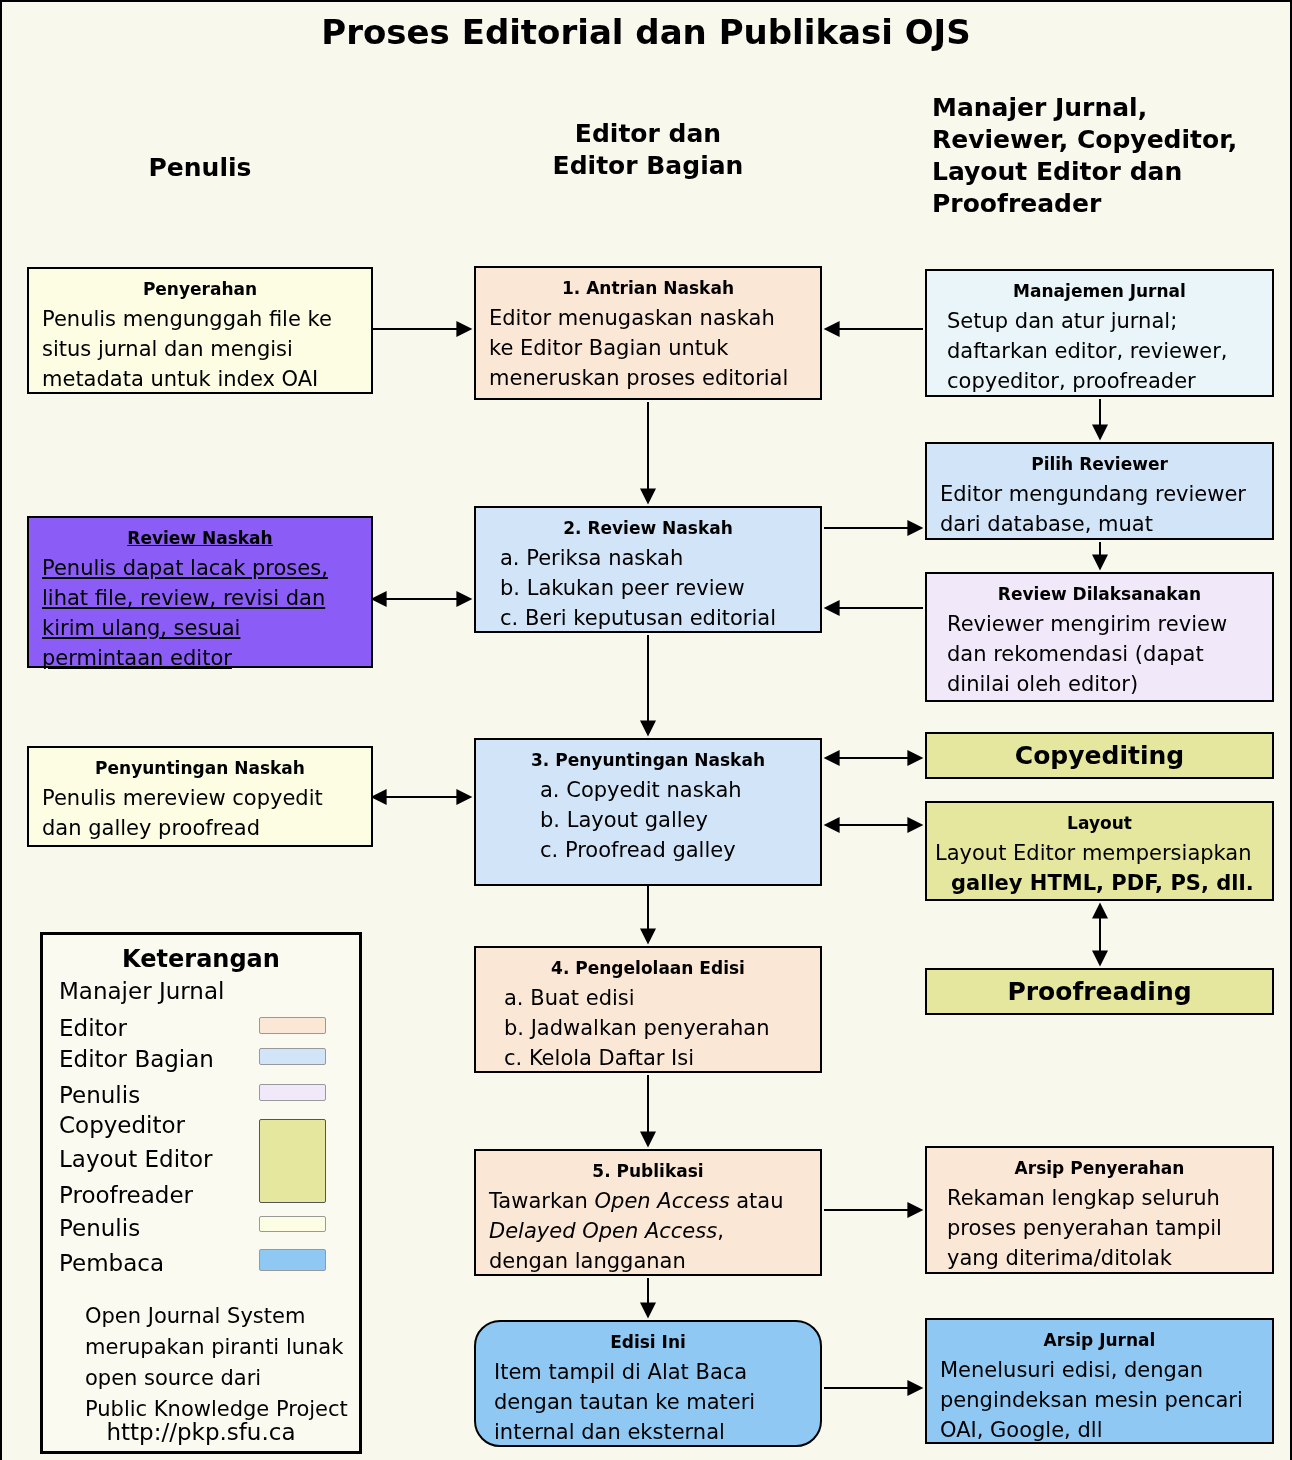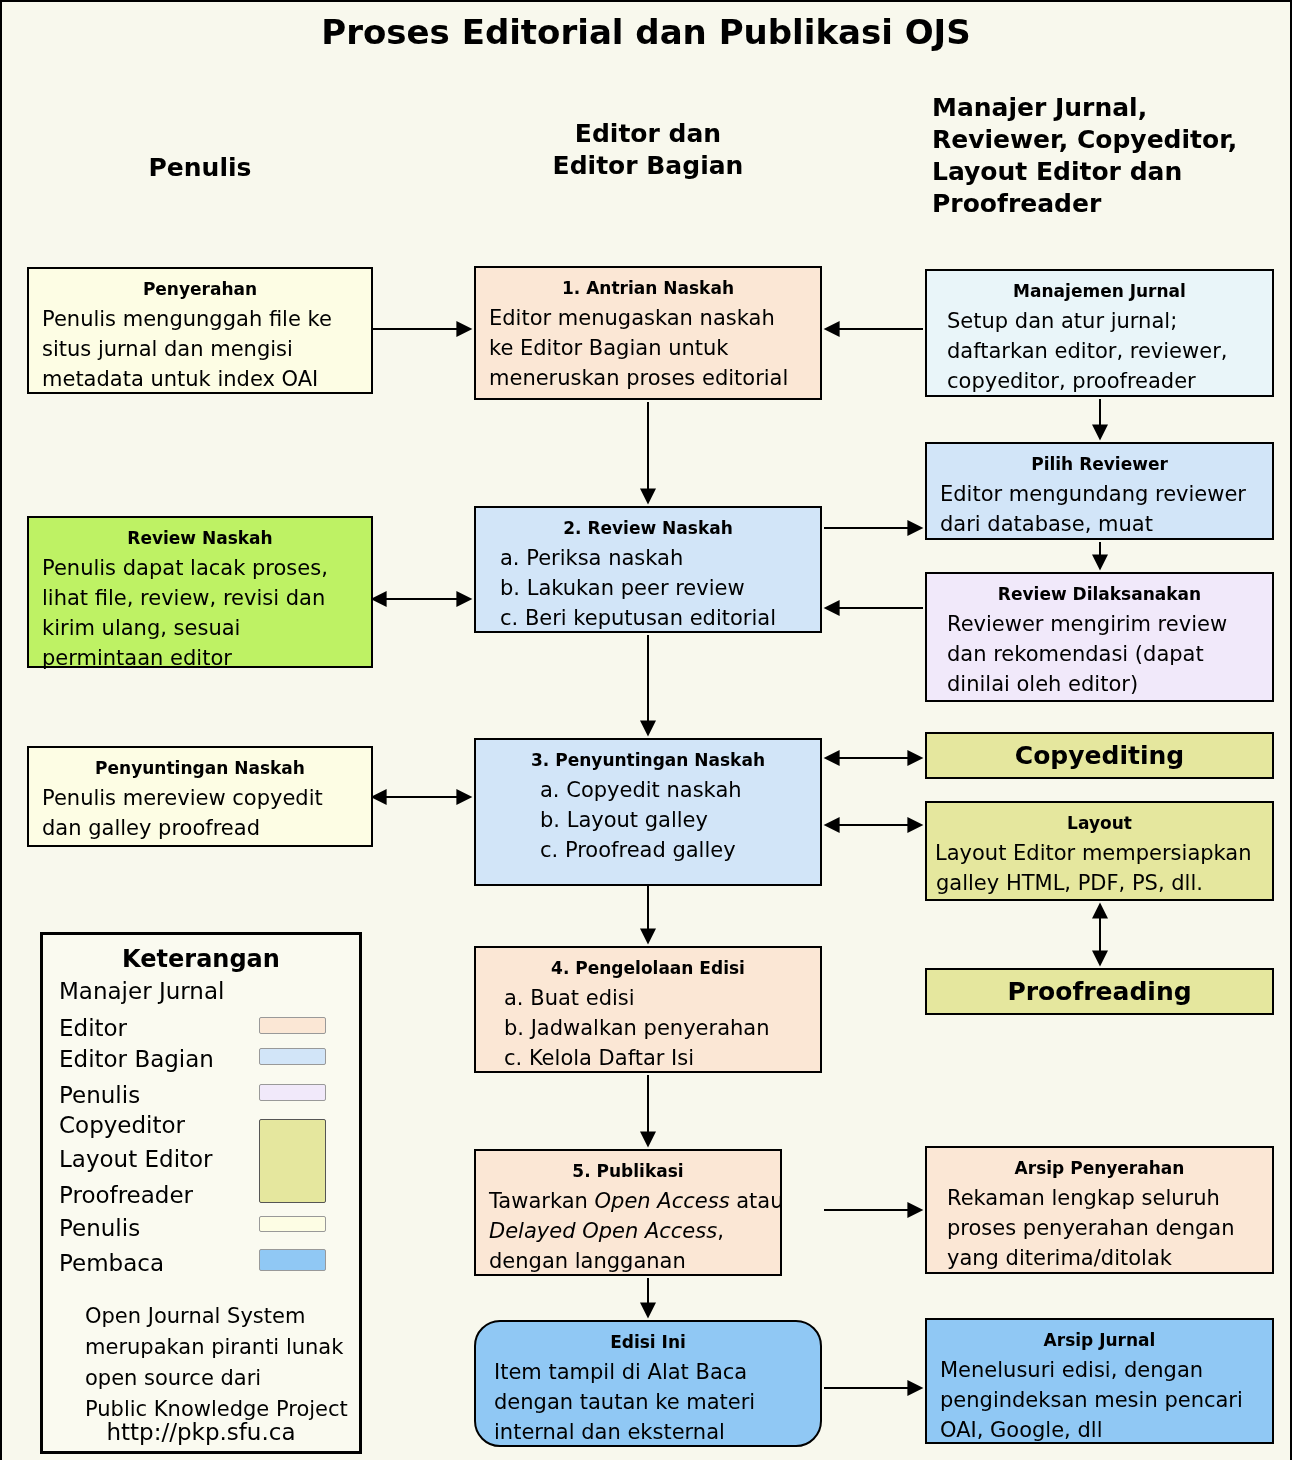--- a/index.html
+++ b/index.html
@@ -128,21 +128,21 @@
     <div class="bline">meneruskan proses editorial</div>
   </div>
 
   <div class="box" style="left: 923px; top: 267px; width: 349px; height: 128px; background-color: rgb(233, 245, 249);">
     <div class="btitle">Manajemen Jurnal</div>
     <div class="bline" style="padding-left:20px;">Setup dan atur jurnal;</div>
     <div class="bline" style="padding-left:20px;">daftarkan editor, reviewer,</div>
     <div class="bline" style="padding-left:20px;">copyeditor, proofreader</div>
   </div>
 
-  <div class="box" style="left: 25px; top: 514px; width: 346px; height: 152px; background-color: #bef264;">
+  <div class="box" style="left: 25px; top: 514px; width: 346px; height: 152px; background-color: #8b5cf6; text-decoration: underline;">
     <div class="btitle">Review Naskah</div>
     <div class="bline">Penulis dapat lacak proses,</div>
     <div class="bline">lihat file, review, revisi dan</div>
     <div class="bline">kirim ulang, sesuai</div>
     <div class="bline">permintaan editor</div>
   </div>
 
   <div class="box ind24" style="left: 472px; top: 504px; width: 348px; height: 127px; background-color: rgb(210, 229, 248);">
     <div class="btitle">2. Review Naskah</div>
     <div class="bline">a. Periksa naskah</div>
@@ -176,45 +176,45 @@
     <div class="bline">c. Proofread galley</div>
   </div>
 
   <div class="box title-only" style="left: 923px; top: 730px; width: 349px; height: 47px; background-color: rgb(229, 231, 158);">
     <div class="btitle">Copyediting</div>
   </div>
 
   <div class="box" style="left: 923px; top: 799px; width: 349px; height: 100px; background-color: rgb(229, 231, 158);">
     <div class="btitle">Layout</div>
     <div class="bline" style="padding-left:8px;">Layout Editor mempersiapkan</div>
-    <div class="bline" style="padding-left:9px;">galley HTML, PDF, PS, dll.</div>
+    <div class="bline" style="padding-left:24px;font-weight:bold;">galley HTML, PDF, PS, dll.</div>
   </div>
 
   <div class="box ind28" style="left: 472px; top: 944px; width: 348px; height: 127px; background-color: rgb(251, 231, 213);">
     <div class="btitle">4. Pengelolaan Edisi</div>
     <div class="bline">a. Buat edisi</div>
     <div class="bline">b. Jadwalkan penyerahan</div>
     <div class="bline">c. Kelola Daftar Isi</div>
   </div>
 
   <div class="box title-only" style="left: 923px; top: 966px; width: 349px; height: 47px; background-color: rgb(229, 231, 158);">
     <div class="btitle">Proofreading</div>
   </div>
 
-  <div class="box" style="left: 472px; top: 1147px; width: 308px; height: 127px; background-color: rgb(251, 231, 213);">
+  <div class="box" style="left: 472px; top: 1147px; width: 348px; height: 127px; background-color: rgb(251, 231, 213);">
     <div class="btitle">5. Publikasi</div>
     <div class="bline"><span>Tawarkan </span><i>Open Access</i><span> atau</span></div>
     <div class="bline"><i>Delayed Open Access</i><span>,</span></div>
     <div class="bline">dengan langganan</div>
   </div>
 
   <div class="box" style="left: 923px; top: 1144px; width: 349px; height: 128px; background-color: rgb(251, 231, 213);">
     <div class="btitle">Arsip Penyerahan</div>
     <div class="bline" style="padding-left:20px;">Rekaman lengkap seluruh</div>
-    <div class="bline" style="padding-left:20px;">proses penyerahan dengan</div>
+    <div class="bline" style="padding-left:20px;">proses penyerahan tampil</div>
     <div class="bline" style="padding-left:20px;">yang diterima/ditolak</div>
   </div>
 
   <div class="box" style="left: 472px; top: 1318px; width: 348px; height: 127px; background-color: rgb(144, 200, 244); border-radius: 26px;">
     <div class="btitle">Edisi Ini</div>
     <div class="bline" style="padding-left:18px;">Item tampil di Alat Baca</div>
     <div class="bline" style="padding-left:18px;">dengan tautan ke materi</div>
     <div class="bline" style="padding-left:18px;">internal dan eksternal</div>
   </div>
 

